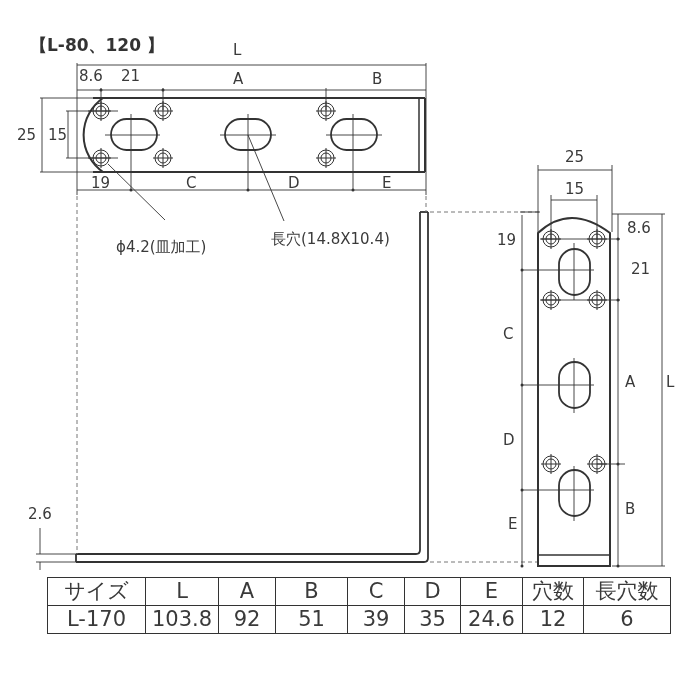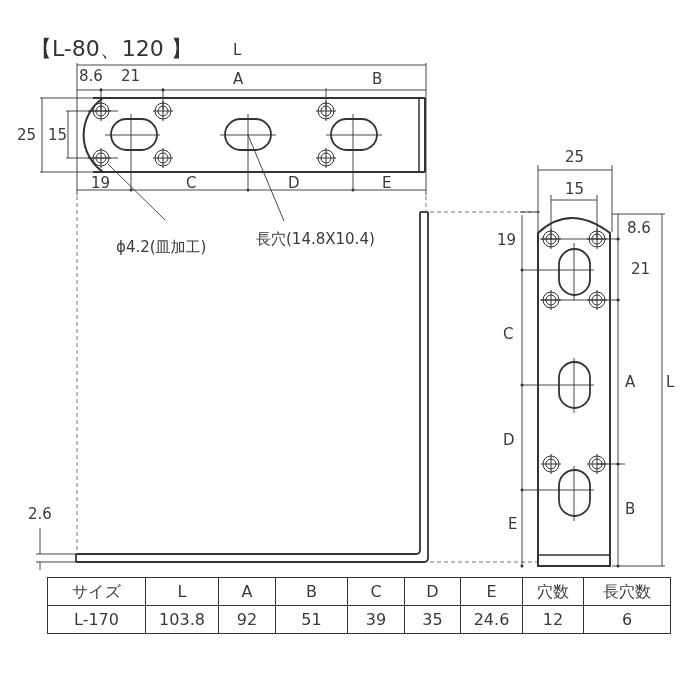--- a/index.html
+++ b/index.html
@@ -1,22 +1,22 @@
 <!DOCTYPE html>
 <html><head>
 <meta charset="utf-8">
 <style>
   html, body { margin: 0; padding: 0; background: #ffffff; }
   body { width: 700px; height: 700px; position: relative; overflow: hidden;
          font-family: "DejaVu Sans", "Liberation Sans", sans-serif; color: #333; }
   .lbl { position: absolute; font-size: 15px; color: #3a3a3a; line-height: 1; white-space: nowrap; }
-  .title { position: absolute; left: 30px; top: 34px; font-size: 22px; color: #333; }
+  .title { position: absolute; left: 30px; top: 34px; font-size: 17px; color: #333; font-weight: bold; }
   svg.drawing { position: absolute; left: 0; top: 0; }
   table.spec { position: absolute; left: 47px; top: 577px; border-collapse: collapse;
-               font-size: 16px; color: #3a3a3a; }
+               font-size: 21px; color: #3a3a3a; }
   table.spec td { border: 1.6px solid #333; text-align: center; height: 27px; padding: 0; line-height: 27px; }
 </style>
 </head>
 <body>
 
 <div class="title">【L-80、120 】</div>
 
 <svg class="drawing" width="700" height="700" viewBox="0 0 700 700">
   <g stroke="#333" fill="none" stroke-width="1.2">
 
@@ -218,21 +218,21 @@
 <div class="lbl" style="left:121px;top:69px">21</div>
 <div class="lbl" style="left:233px;top:72px">A</div>
 <div class="lbl" style="left:372px;top:72px">B</div>
 <div class="lbl" style="left:17px;top:128px">25</div>
 <div class="lbl" style="left:48px;top:128px">15</div>
 <div class="lbl" style="left:91px;top:176px">19</div>
 <div class="lbl" style="left:186px;top:176px">C</div>
 <div class="lbl" style="left:288px;top:176px">D</div>
 <div class="lbl" style="left:382px;top:176px">E</div>
 <div class="lbl" style="left:116px;top:240px">ϕ4.2(皿加工)</div>
-<div class="lbl" style="left:256px;top:232px">長穴(14.8X10.4)</div>
+<div class="lbl" style="left:271px;top:232px">長穴(14.8X10.4)</div>
 
 <div class="lbl" style="left:28px;top:507px">2.6</div>
 
 <div class="lbl" style="left:565px;top:150px">25</div>
 <div class="lbl" style="left:565px;top:182px">15</div>
 <div class="lbl" style="left:497px;top:233px">19</div>
 <div class="lbl" style="left:627px;top:221px">8.6</div>
 <div class="lbl" style="left:631px;top:262px">21</div>
 <div class="lbl" style="left:503px;top:327px">C</div>
 <div class="lbl" style="left:625px;top:375px">A</div>

